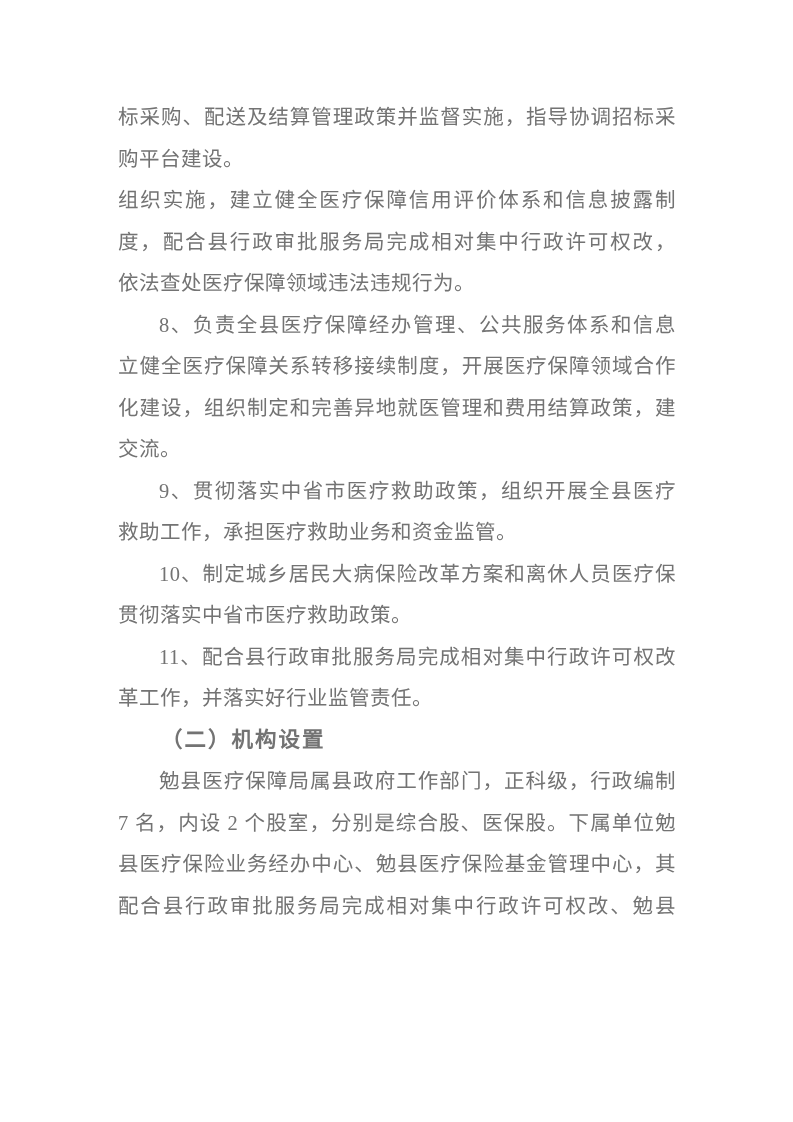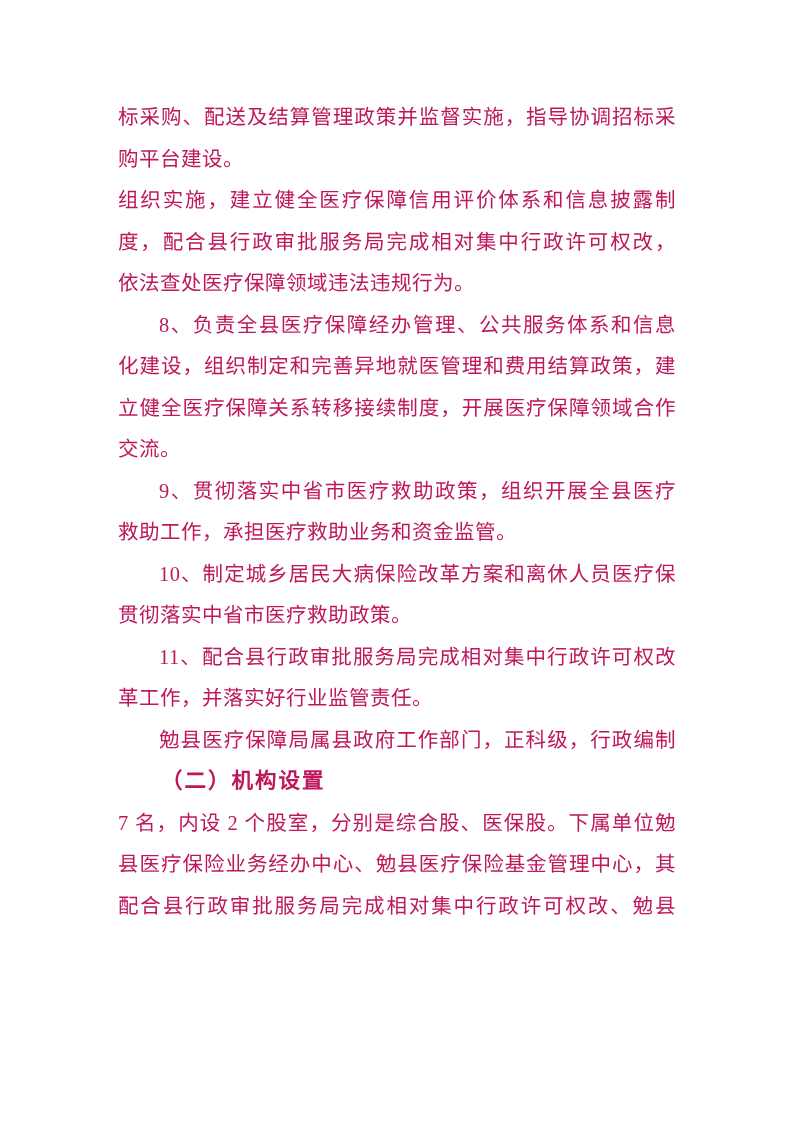--- a/index.html
+++ b/index.html
@@ -15,21 +15,21 @@
     overflow:hidden;
   }
   .textblock{
     position:absolute;
     left:118px;top:97px;width:558px;
   }
   .ln{
     height:41.5px;
     line-height:41.5px;
     font-size:20.5px;
-    color:#be185d;
+    color:#737373;
     letter-spacing:0.5px;
     overflow:hidden;
     text-align:left;
   }
   .j{
     text-align:justify;
     text-align-last:justify;
     -moz-text-align-last:justify;
   }
   .ind{
@@ -49,34 +49,34 @@
   <div class="textblock">
 
     <div class="ln j">标采购、配送及结算管理政策并监督实施，指导协调招标采</div>
     <div class="ln">购平台建设。</div>
 
     <div class="ln j">组织实施，建立健全医疗保障信用评价体系和信息披露制</div>
     <div class="ln j">度，配合县行政审批服务局完成相对集中行政许可权改，</div>
     <div class="ln">依法查处医疗保障领域违法违规行为。</div>
 
     <div class="ln j ind">8、负责全县医疗保障经办管理、公共服务体系和信息</div>
+    <div class="ln j">立健全医疗保障关系转移接续制度，开展医疗保障领域合作</div>
     <div class="ln j">化建设，组织制定和完善异地就医管理和费用结算政策，建</div>
-    <div class="ln j">立健全医疗保障关系转移接续制度，开展医疗保障领域合作</div>
     <div class="ln">交流。</div>
 
     <div class="ln j ind">9、贯彻落实中省市医疗救助政策，组织开展全县医疗</div>
     <div class="ln">救助工作，承担医疗救助业务和资金监管。</div>
 
     <div class="ln j ind">10、制定城乡居民大病保险改革方案和离休人员医疗保</div>
     <div class="ln">贯彻落实中省市医疗救助政策。</div>
 
     <div class="ln j ind">11、配合县行政审批服务局完成相对集中行政许可权改</div>
     <div class="ln">革工作，并落实好行业监管责任。</div>
 
+    <div class="ln heading ind">（二）机构设置</div>
+
     <div class="ln j ind">勉县医疗保障局属县政府工作部门，正科级，行政编制</div>
-
-    <div class="ln heading ind">（二）机构设置</div>
     <div class="ln j">7 名，内设 2 个股室，分别是综合股、医保股。下属单位勉</div>
     <div class="ln j">县医疗保险业务经办中心、勉县医疗保险基金管理中心，其</div>
     <div class="ln j">配合县行政审批服务局完成相对集中行政许可权改、勉县</div>
 
   </div>
 </div>
 
 </body></html>

